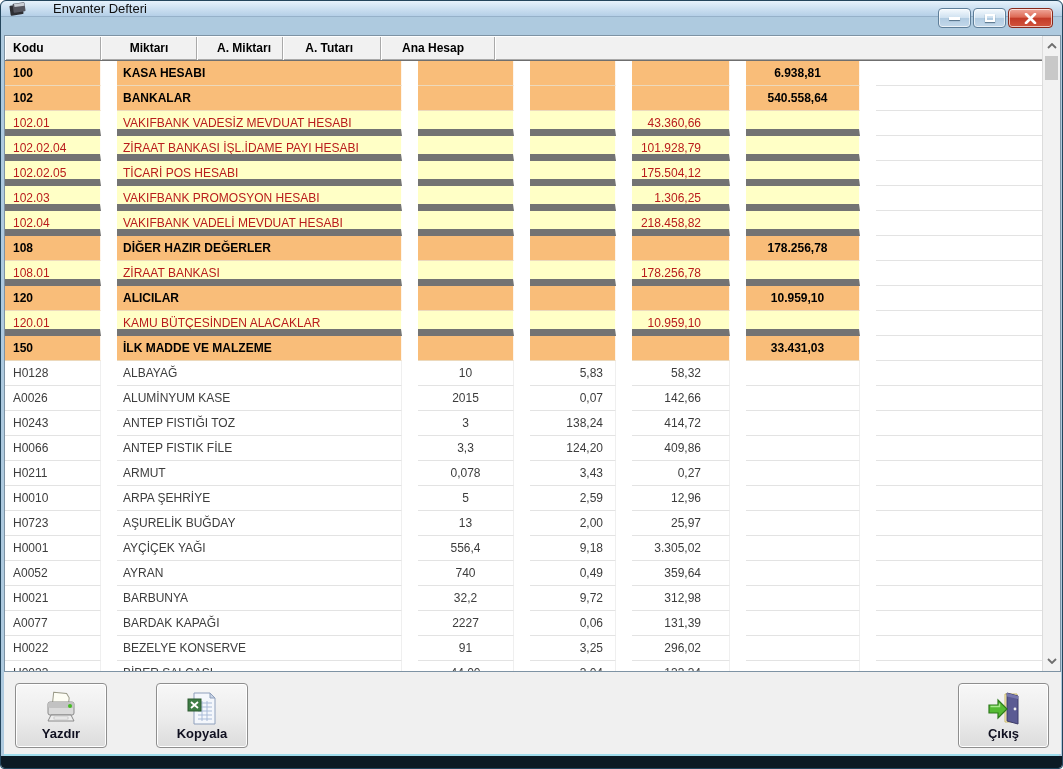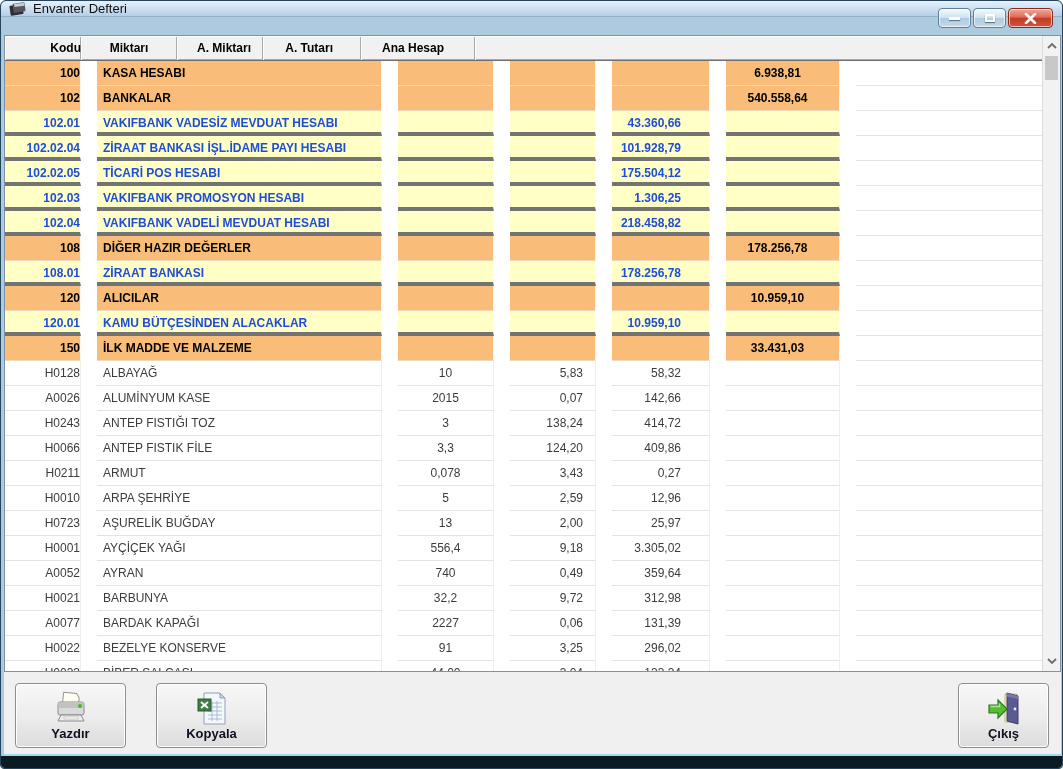--- a/index.html
+++ b/index.html
@@ -8,21 +8,21 @@
     position:relative;width:1063px;height:769px;
     font-family:"Liberation Sans",sans-serif;
     background:#AECADF;border:1px solid #24455C;border-radius:6px 6px 4px 4px;
     overflow:hidden;
   }
   
   .titlebar{
     position:absolute;left:0;top:0;width:100%;height:16px;
     background:linear-gradient(180deg,#E7F2FB 0%,#CFE2F2 45%,#B5CFE7 100%);
     border-bottom:1px solid #96B1C9;border-radius:6px 6px 0 0;
-    display:flex;align-items:center;
+    display:flex;align-items:center;gap:20px;
   }
   .app-icon{margin:0 6px 0 8px;width:18px;height:16px;display:inline-block;}
   .title-text{font-size:13px;color:#101010;}
   .win-controls{position:absolute;right:9px;top:7px;display:flex;}
   .wbtn{
     width:33px;height:20px;margin-left:2px;border:1px solid #5E7E99;border-radius:4px;
     background:linear-gradient(180deg,#F5FAFE 0%,#CFE1F0 48%,#B2CCE2 52%,#C3D8EA 100%);
     box-shadow:inset 0 0 0 1px rgba(255,255,255,.65);
     display:flex;align-items:center;justify-content:center;
   }
@@ -42,44 +42,44 @@
     box-shadow:inset 1px 1px 0 #FFFFFF, inset -1px -1px 0 #A9A9A9;
     white-space:nowrap;overflow:hidden;
   }
   .tbody{height:610px;overflow:hidden;}
   .tr{display:flex;height:25px;gap:16px;}
   .td{
     height:25px;line-height:24px;font-size:12px;color:#3C3C3C;
     border-bottom:1px solid #E3E3E3;border-right:1px solid #EFEFEF;
     white-space:nowrap;overflow:hidden;
   }
-  .c-code{width:76px;padding-left:8px;text-align:right;}
+  .c-code{width:96px;padding-left:8px;text-align:left;}
   .c-name{width:285px;padding-left:6px;text-align:left;}
   .c-qty{width:96px;text-align:center;}
   .c-price{width:86px;text-align:right;padding-right:12px;}
   .c-amt{width:98px;text-align:right;padding-right:28px;}
   .c-main{width:114px;text-align:center;padding-right:10px;}
   .c-fill{flex:1;border-right:none !important;}
   .tr.group .td:not(.c-fill){background:#F9BD79;font-weight:bold;color:#000;
     border-right:1px solid rgba(255,255,255,.85);border-bottom:1px solid #ECD9BC;}
-  .tr.sub .td:not(.c-fill){background:#FFFFC6;font-weight:bold;color:#1d4ed8;
-    border-right:1px solid rgba(255,255,255,.9);border-bottom:4px solid #737373;}
+  .tr.sub .td:not(.c-fill){background:#FFFFC6;font-weight:normal;color:#b91c1c;
+    border-right:1px solid rgba(255,255,255,.9);border-bottom:7px solid #737373;}
   
   .vscroll{
     position:absolute;top:0;right:0;width:18px;height:635px;
     background:#F2F2F2;border-left:1px solid #DCDCDC;z-index:5;
   }
   .scroll-arrow{position:absolute;left:0;width:18px;height:16px;display:flex;align-items:center;justify-content:center;}
   .scroll-arrow.up{top:2px;}
   .scroll-arrow.down{bottom:2px;}
   .scroll-thumb{position:absolute;left:2px;top:20px;width:13px;height:24px;background:#C8C8C8;}
   
   .panel{position:absolute;left:3px;top:671px;width:1057px;height:82px;background:#F0F0F0;}
   .big-btn{
-    position:absolute;top:11px;width:111px;height:65px;
+    position:absolute;top:11px;width:92px;height:65px;
     border:1px solid #8E8E8E;border-radius:4px;
     background:linear-gradient(180deg,#F7F7F7 0%,#EDEDED 50%,#DCDCDC 100%);
     box-shadow:inset 0 0 0 1px #FFFFFF;
     display:flex;flex-direction:column;align-items:center;justify-content:flex-end;
     padding-bottom:6px;cursor:default;font-family:"Liberation Sans",sans-serif;
   }
   .big-btn .icon{position:absolute;top:7px;left:0;right:0;display:flex;justify-content:center;}
   .big-btn .lbl{font-size:13px;font-weight:bold;color:#101020;}
   #btn-print{left:11px;}
   #btn-copy{left:152px;}

